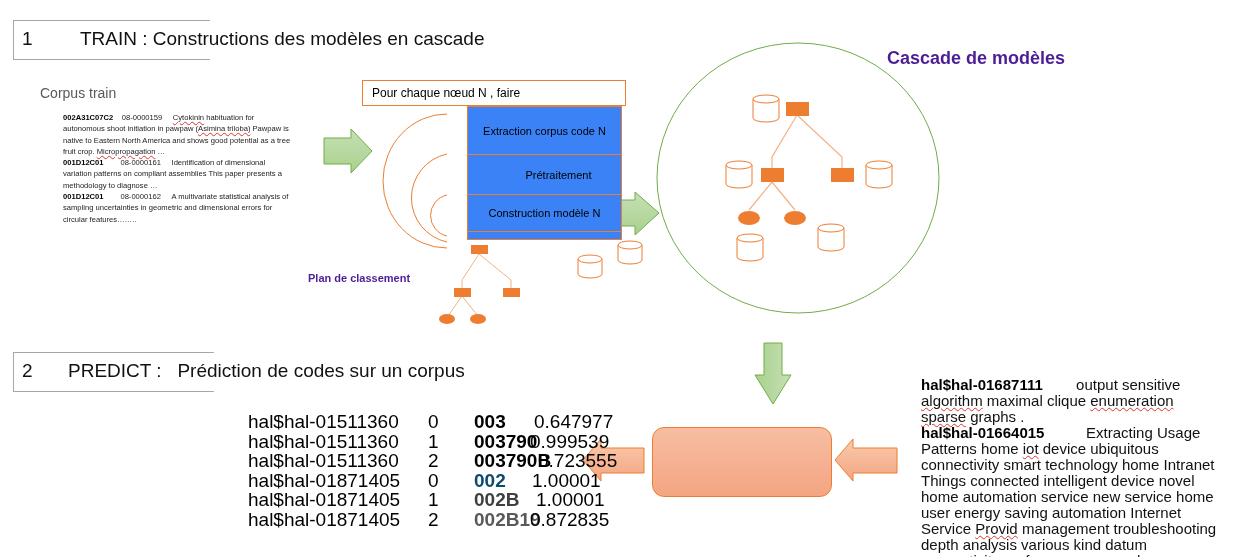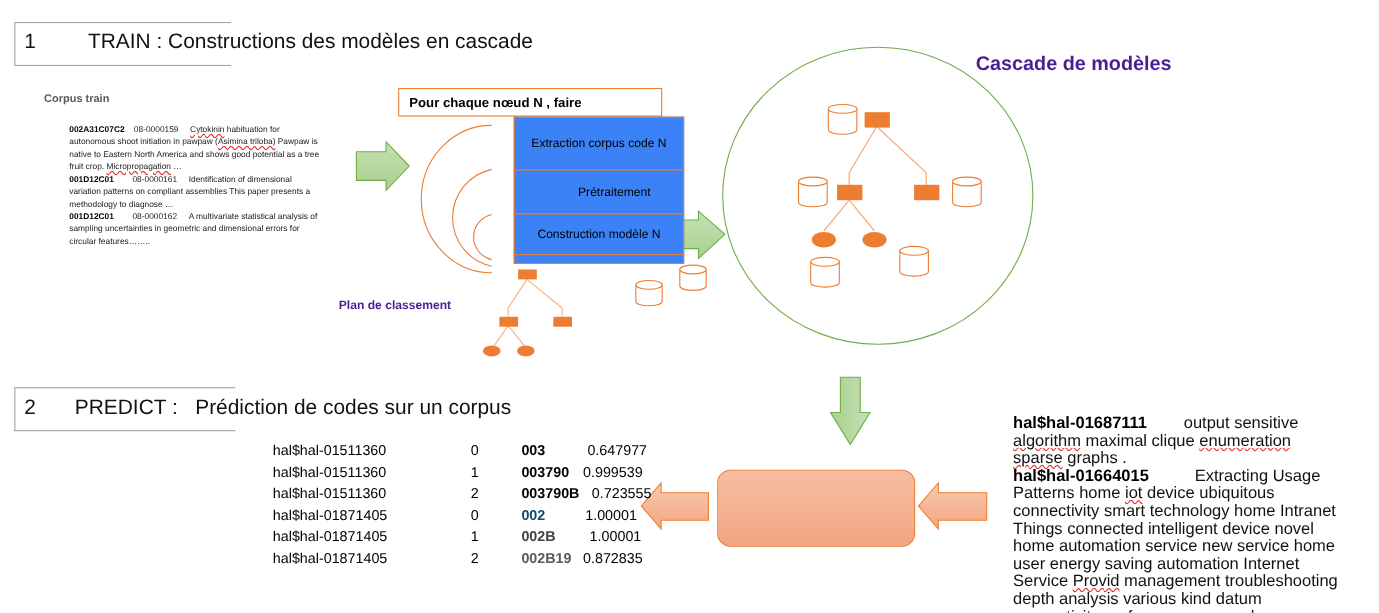--- a/index.html
+++ b/index.html
@@ -3,35 +3,35 @@
 <meta charset="utf-8">
 <style>
   html, body { margin:0; padding:0; background:#ffffff; }
   body { width:1254px; height:557px; position:relative; overflow:hidden;
          font-family:"Liberation Sans", sans-serif; color:#000; }
   .abs { position:absolute; }
 
   .section-box { position:absolute; border:1px solid #a6a6a6; border-right:none; }
   .section-title { position:absolute; font-size:19px; white-space:nowrap; color:#111; }
 
-  .corpus-heading { font-weight:bold; font-size:10px; color:#595959; }
+  .corpus-heading { font-weight:normal; font-size:14px; color:#595959; }
   .corpus-text { font-size:7.6px; line-height:11.3px; color:#222; width:232px; }
   .corpus-text b { color:#000; }
   .squiggle { text-decoration:underline wavy #e03030; text-decoration-thickness:1px; }
 
-  .loop-header { position:absolute; left:362px; top:80px; width:240px; height:26px;
+  .loop-header { position:absolute; left:362px; top:80px; width:264px; height:26px;
                  border:1px solid #ed7d31; background:#fff; font-size:12px;
-                 box-sizing:border-box; padding:5px 0 0 9px;font-weight:bold; }
+                 box-sizing:border-box; padding:5px 0 0 9px; }
   .step { position:absolute; left:447px; width:155px; box-sizing:border-box;
           border:1px solid #ed7d31; background:#3b82f6; font-size:11px;
           display:flex; align-items:center; justify-content:center;margin-left:20px; }
 
   .label-grey { font-weight:bold; color:#4c1d95; }
 
-  .pred-table { position:absolute; left:248px; top:400px; font-size:13px; line-height:19.6px; }
+  .pred-table { position:absolute; left:248px; top:412px; font-size:19px; line-height:19.6px; }
   .pred-row { display:flex; height:19.6px; }
   .pred-doc { width:180px; }
   .pred-level { width:46px; }
   .pred-code { font-weight:bold; }
   .pred-score { }
 
   .pred-box { position:absolute; left:652px; top:427px; width:180px; height:70px;
               background:linear-gradient(#f7bda3,#f4a582); border:1px solid #ed7d31;
               border-radius:12px; box-sizing:border-box; font-size:19px; color:#222;
               display:flex; align-items:center; justify-content:center; text-align:center;

